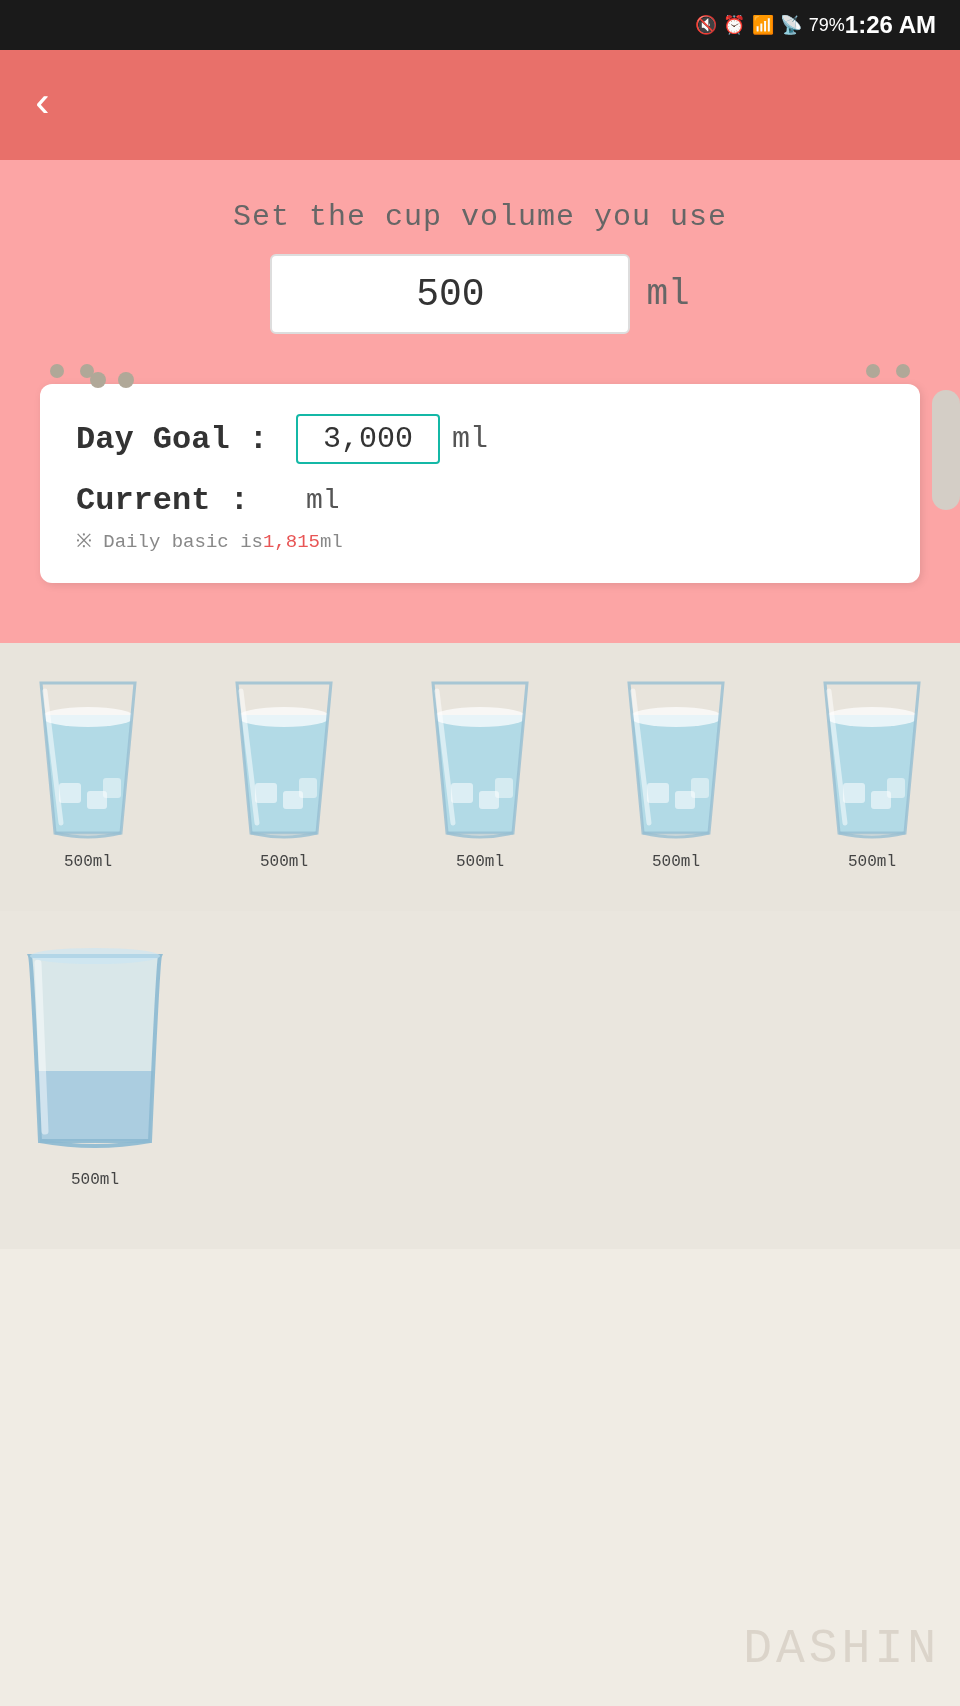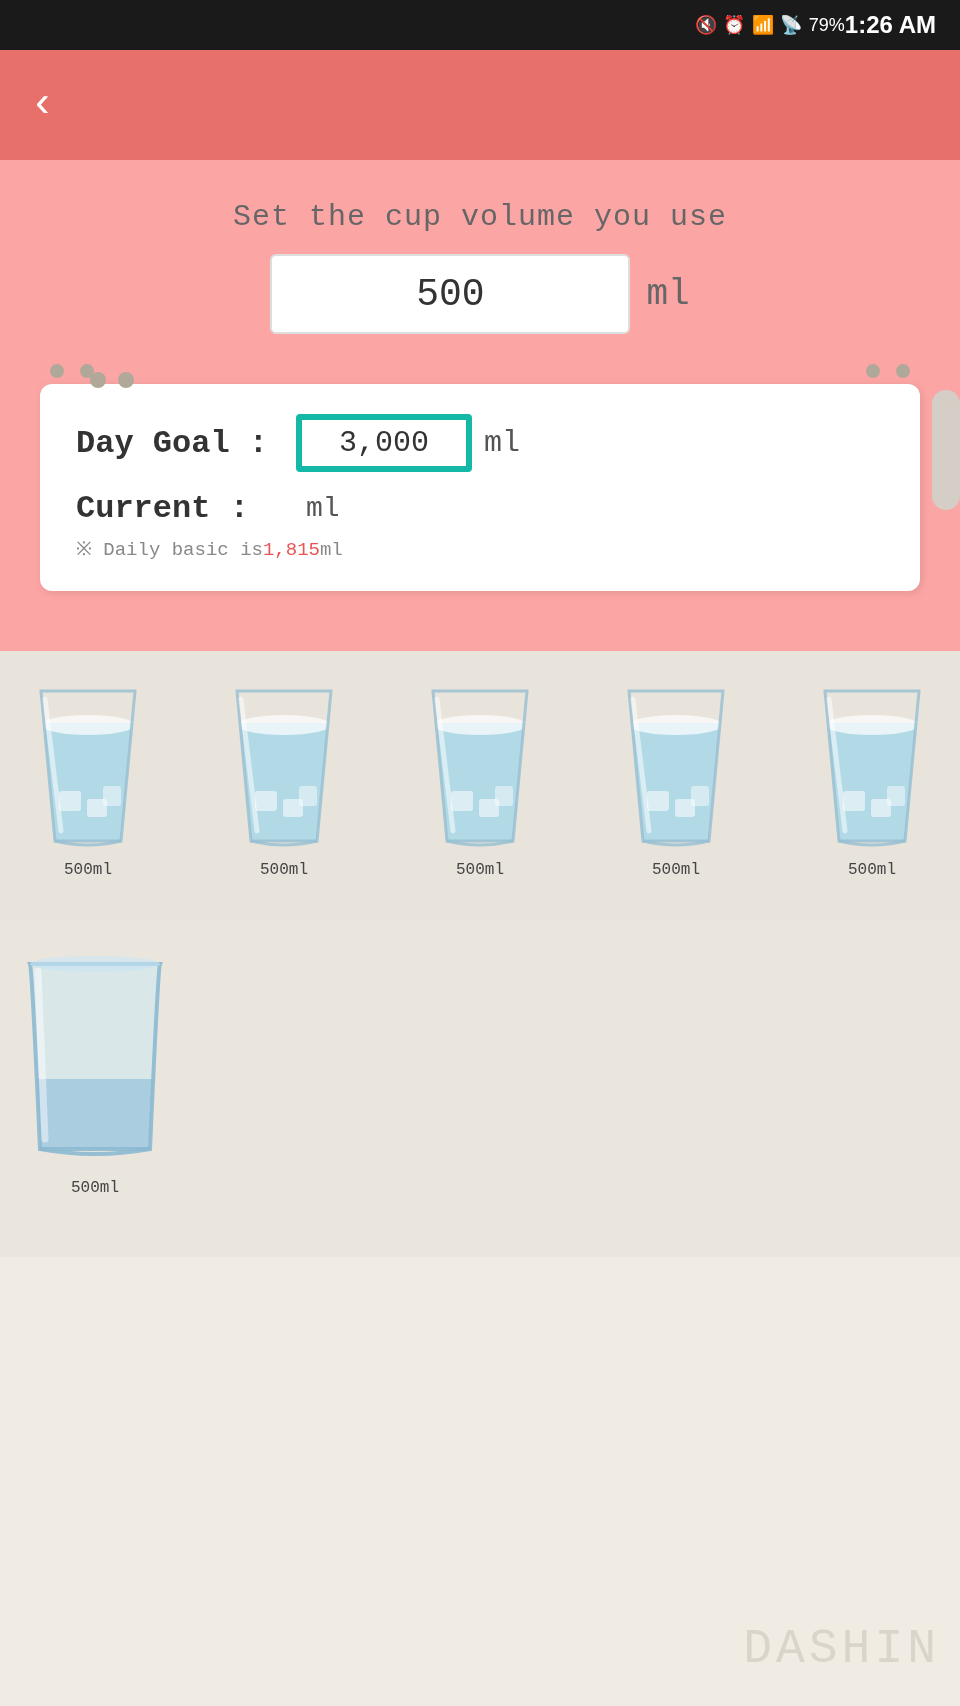--- a/index.html
+++ b/index.html
@@ -140,25 +140,25 @@
     }
     .goal-label {
       font-size: 32px;
       font-weight: bold;
       color: #333;
       font-family: 'Courier New', Courier, monospace;
       white-space: nowrap;
       min-width: 220px;
     }
     .goal-input {
-      border: 6px solid #14b8a6;
+      border: 2px solid #14b8a6;
       border-radius: 4px;
       padding: 6px 14px;
       font-size: 30px;
-      width: 176px;
+      width: 144px;
       text-align: center;
       font-family: 'Courier New', Courier, monospace;
       color: #333;
       outline: none;
     }
     .goal-ml {
       font-size: 30px;
       color: #555;
       margin-left: 12px;
       font-family: 'Courier New', Courier, monospace;

